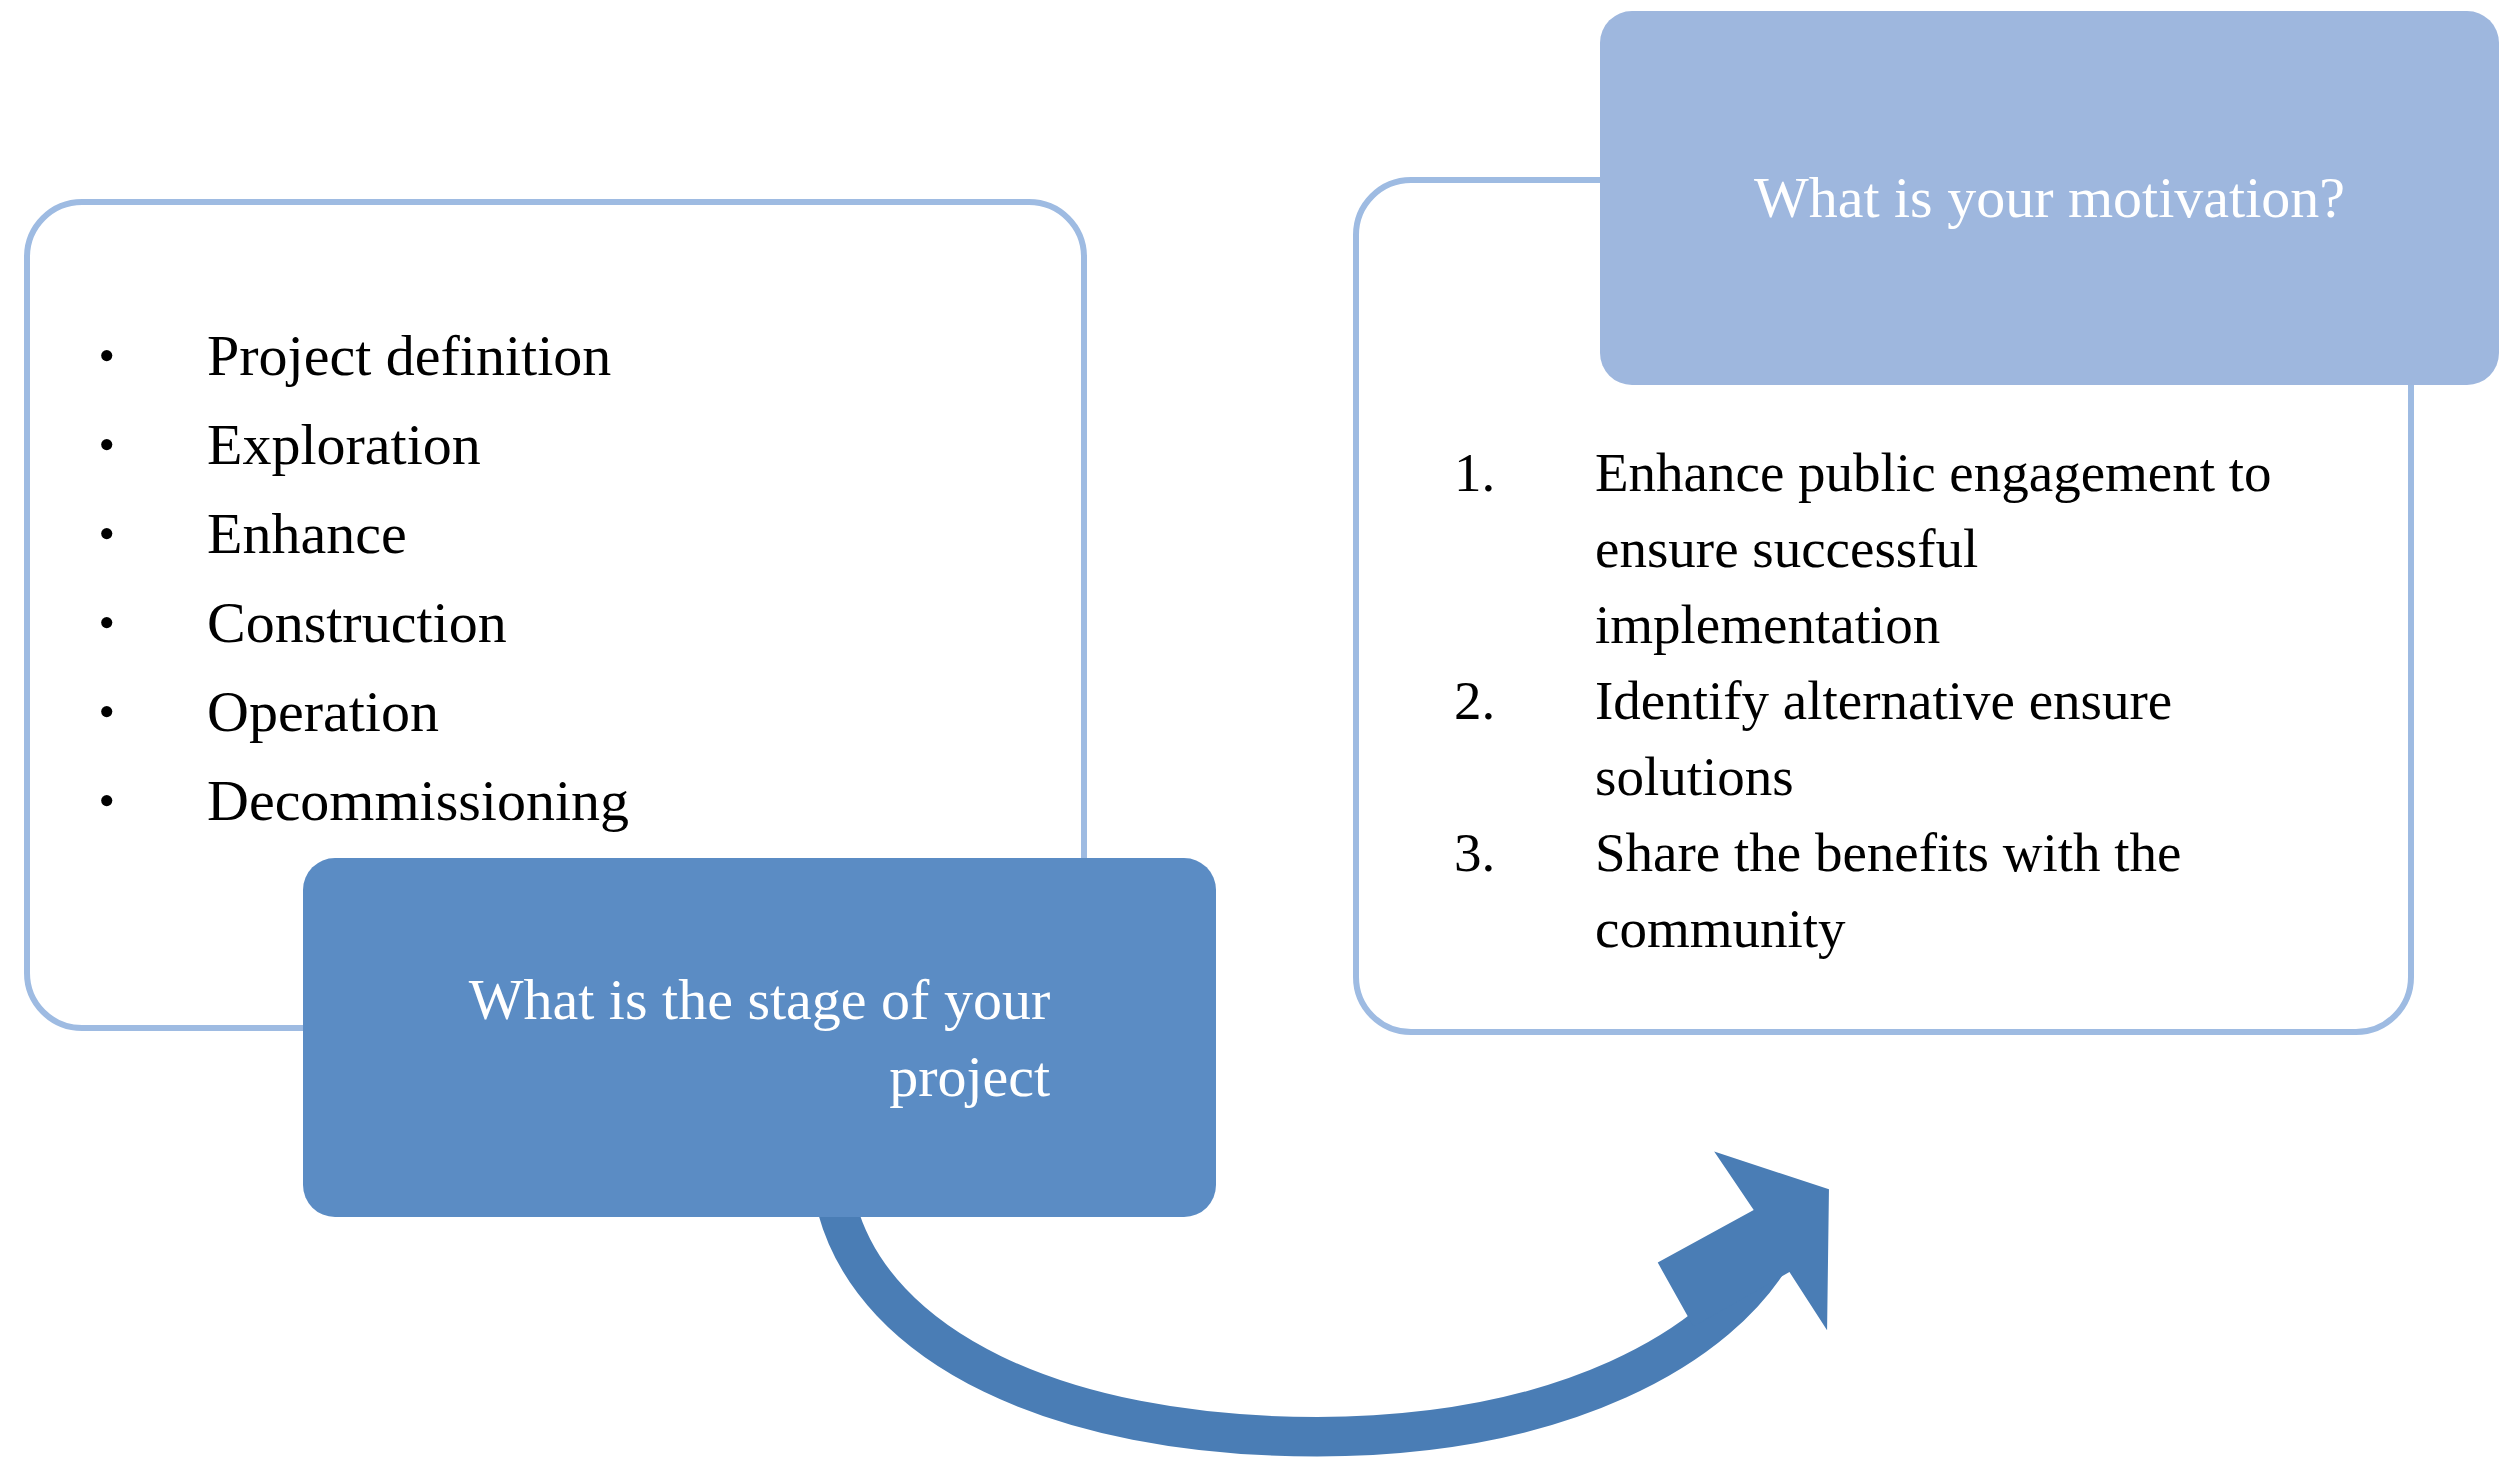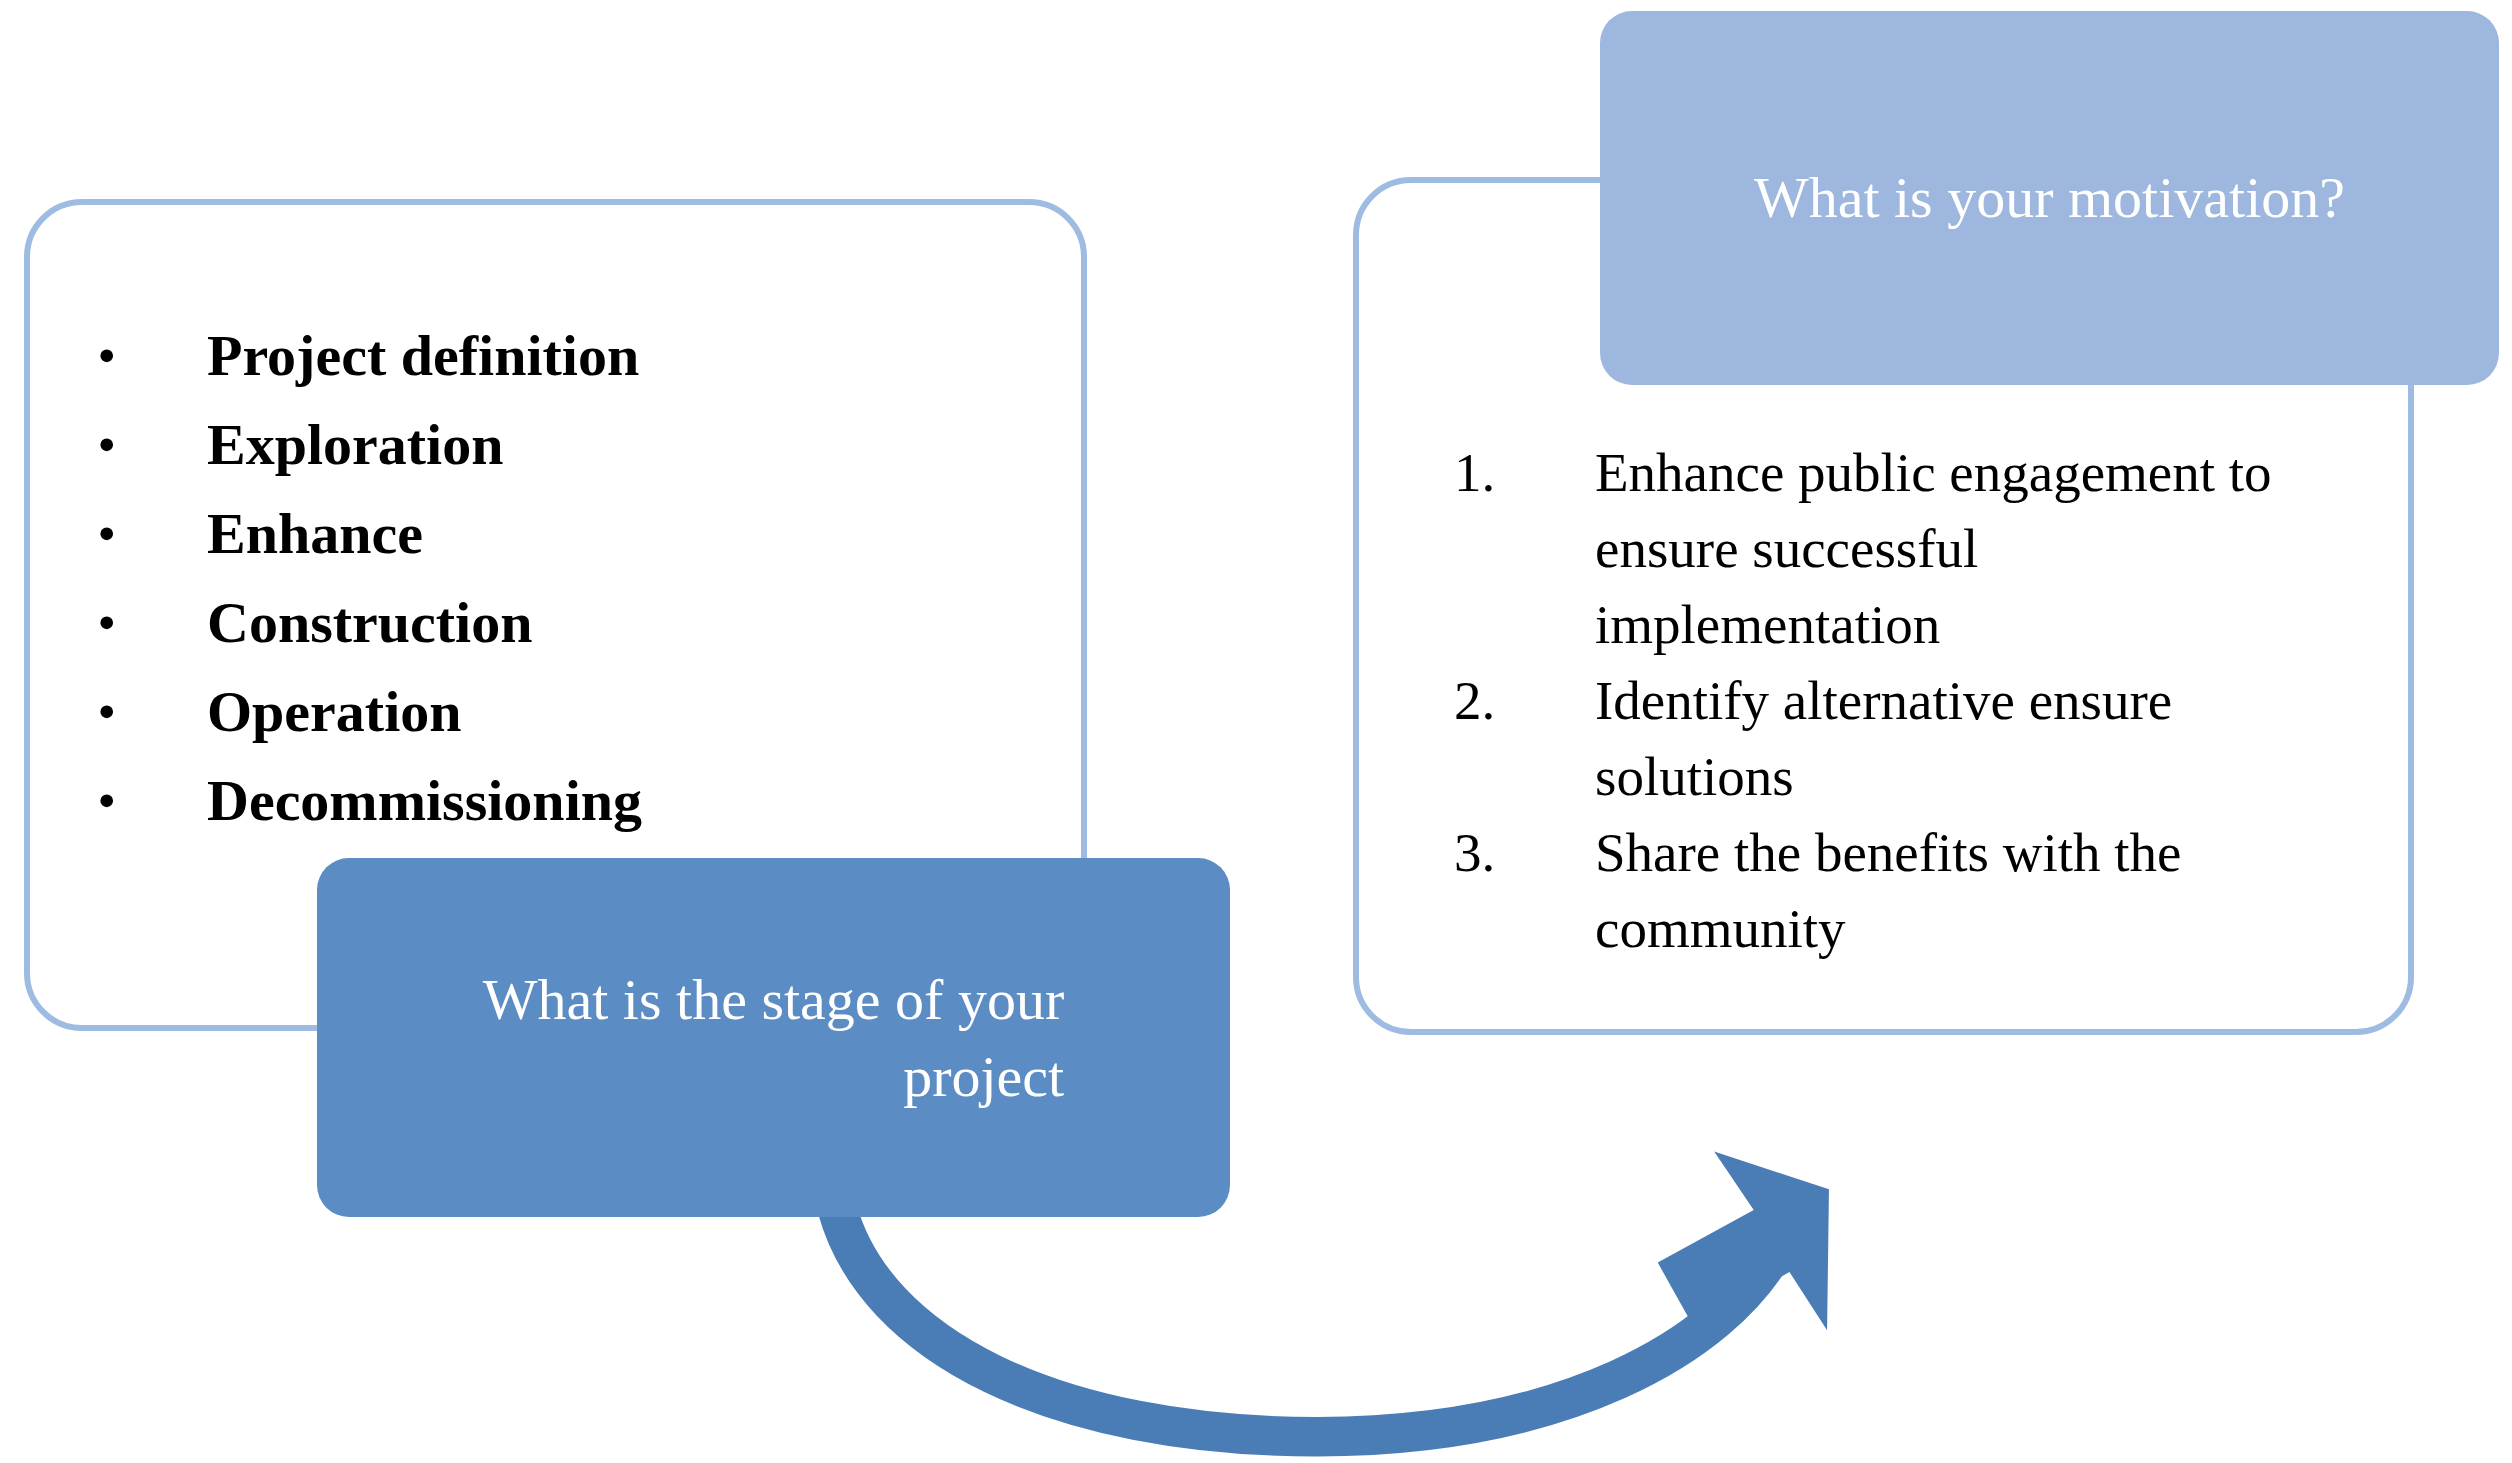--- a/index.html
+++ b/index.html
@@ -44,21 +44,20 @@
     width: 1061px;
     height: 858px;
   }
 
   
   .bullet-list {
     position: absolute;
     list-style: none;
     margin: 0;
     padding: 0;
-    font-weight: bold;
   }
   #stage-list {
     left: 89px;
     top: 311px;
     width: 941px;
   }
   .bullet-item {
     position: relative;
     display: block;
     font-size: 58px;
@@ -123,21 +122,21 @@
     height: 374px;
     background: #9EB7DE;
     border-radius: 32px;
   }
   #motivation-label .label-text {
     font-size: 58px;
     line-height: 72px;
     padding: 0 38px;
   }
   #stage-label {
-    left: 317px;
+    left: 303px;
     top: 858px;
     width: 913px;
     height: 359px;
     background: #5B8CC4;
     border-radius: 32px;
   }
   #stage-label .label-text {
     font-size: 58px;
     line-height: 77px;
     padding: 0 56px;

